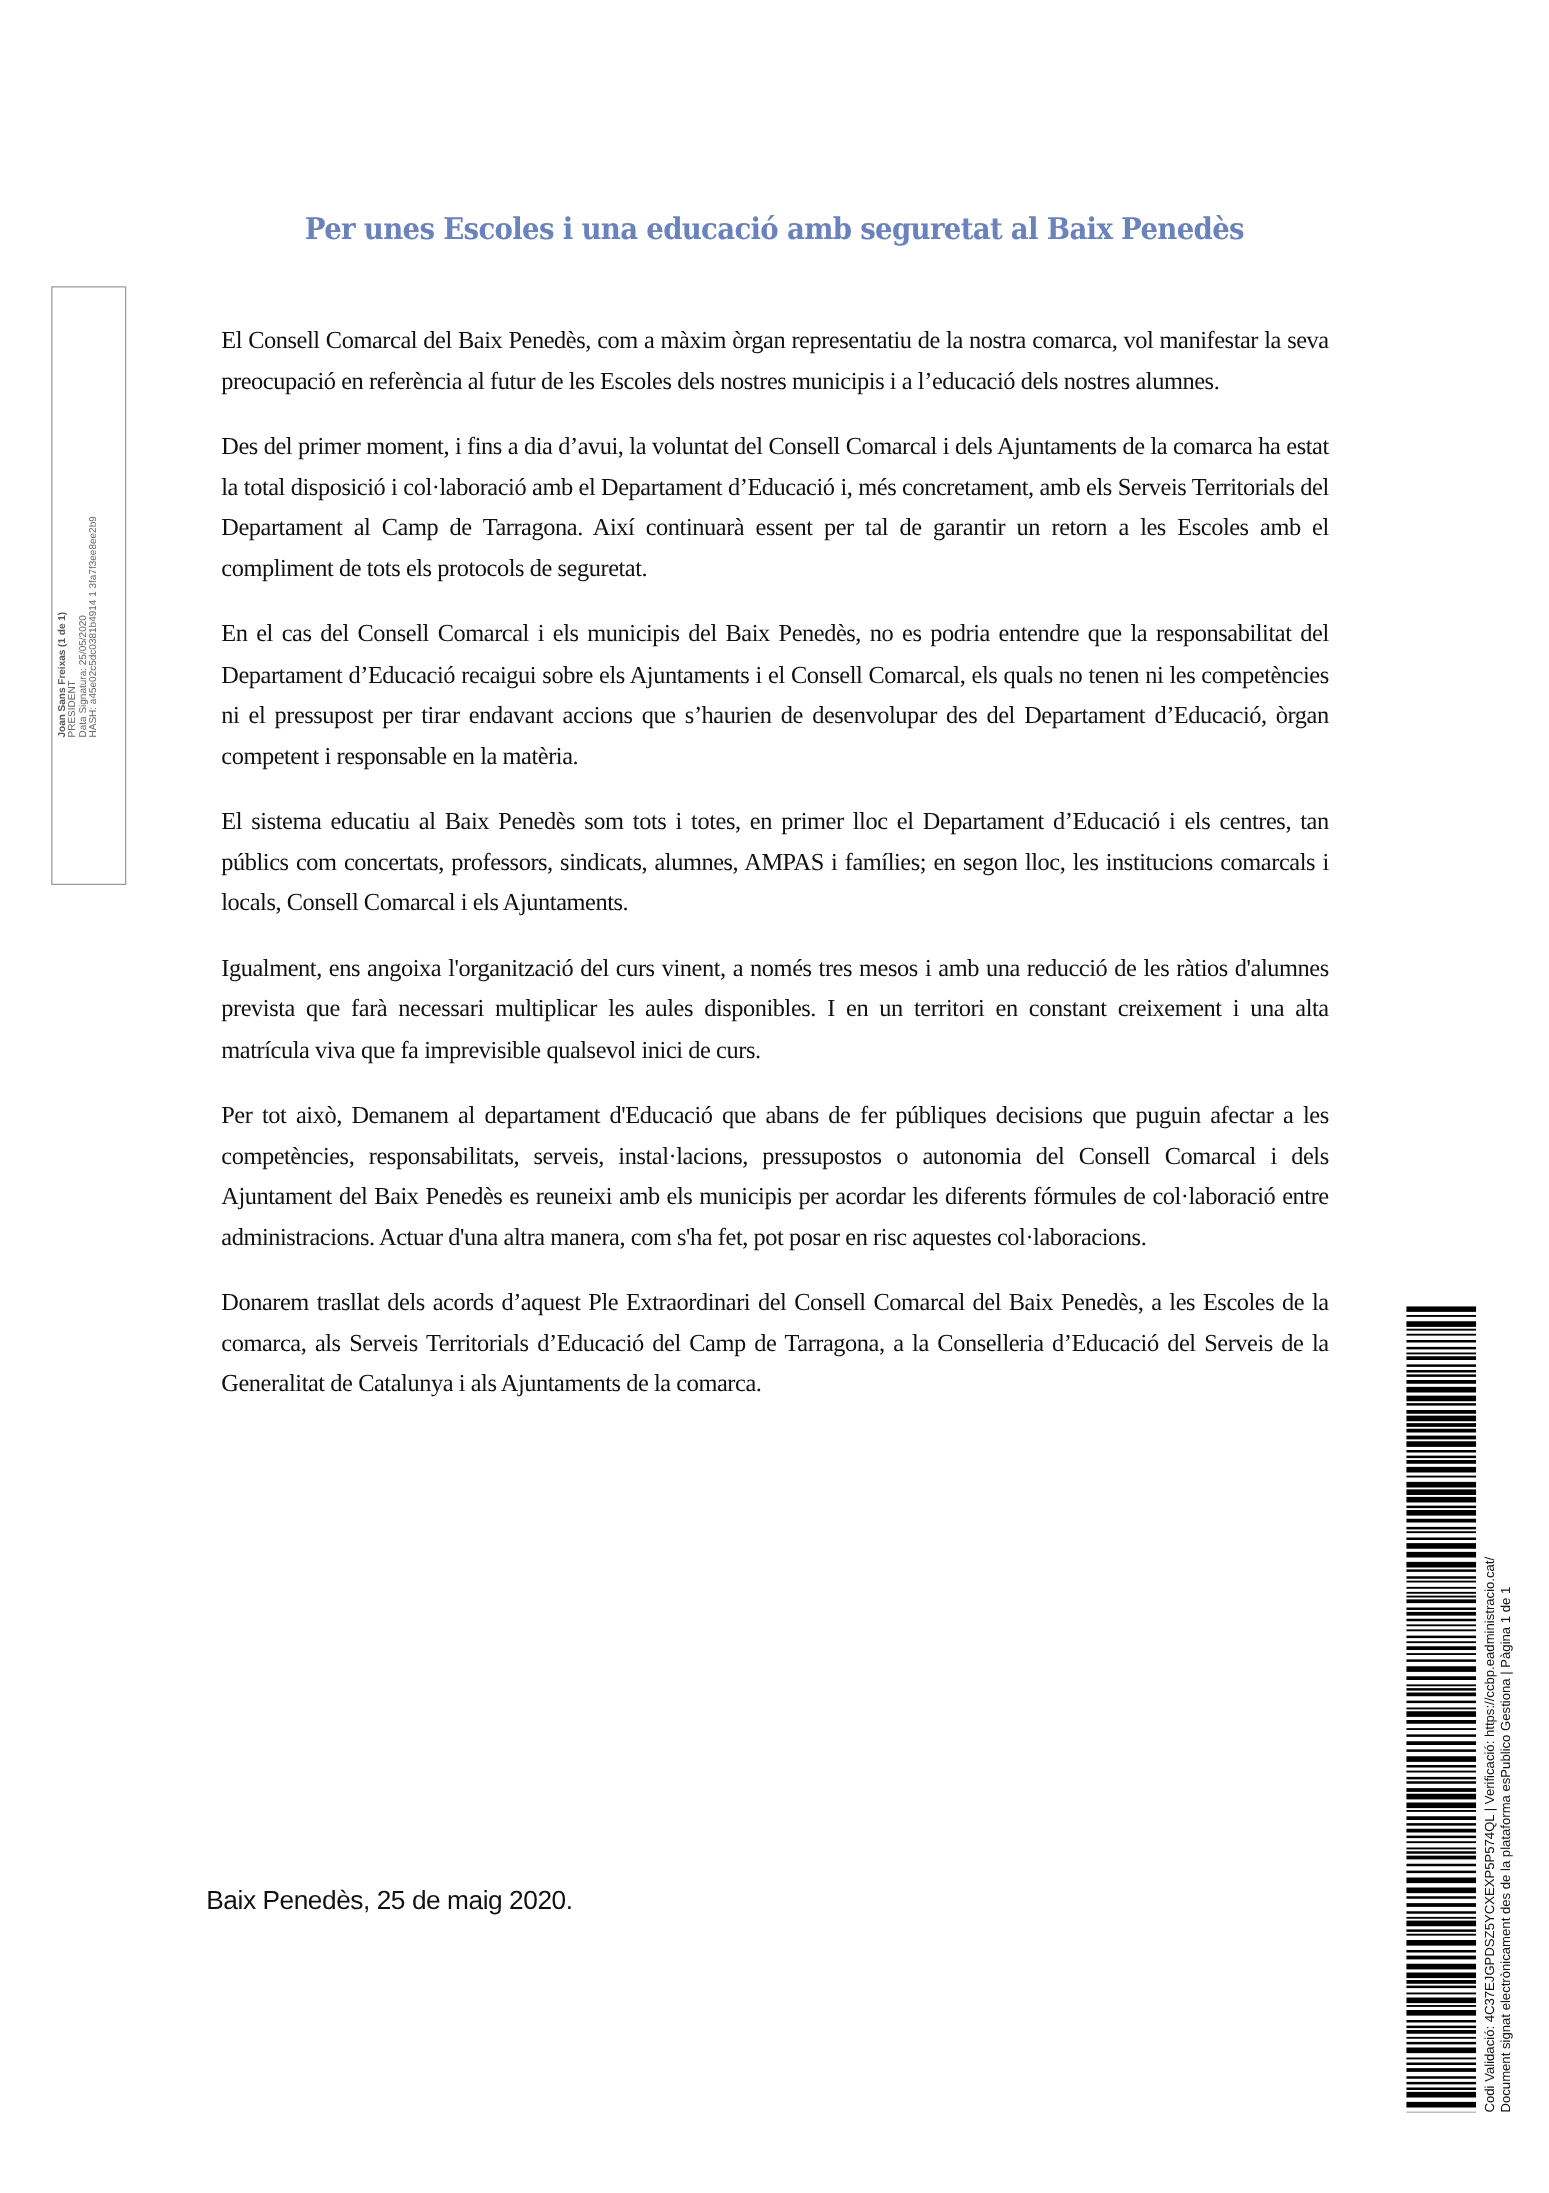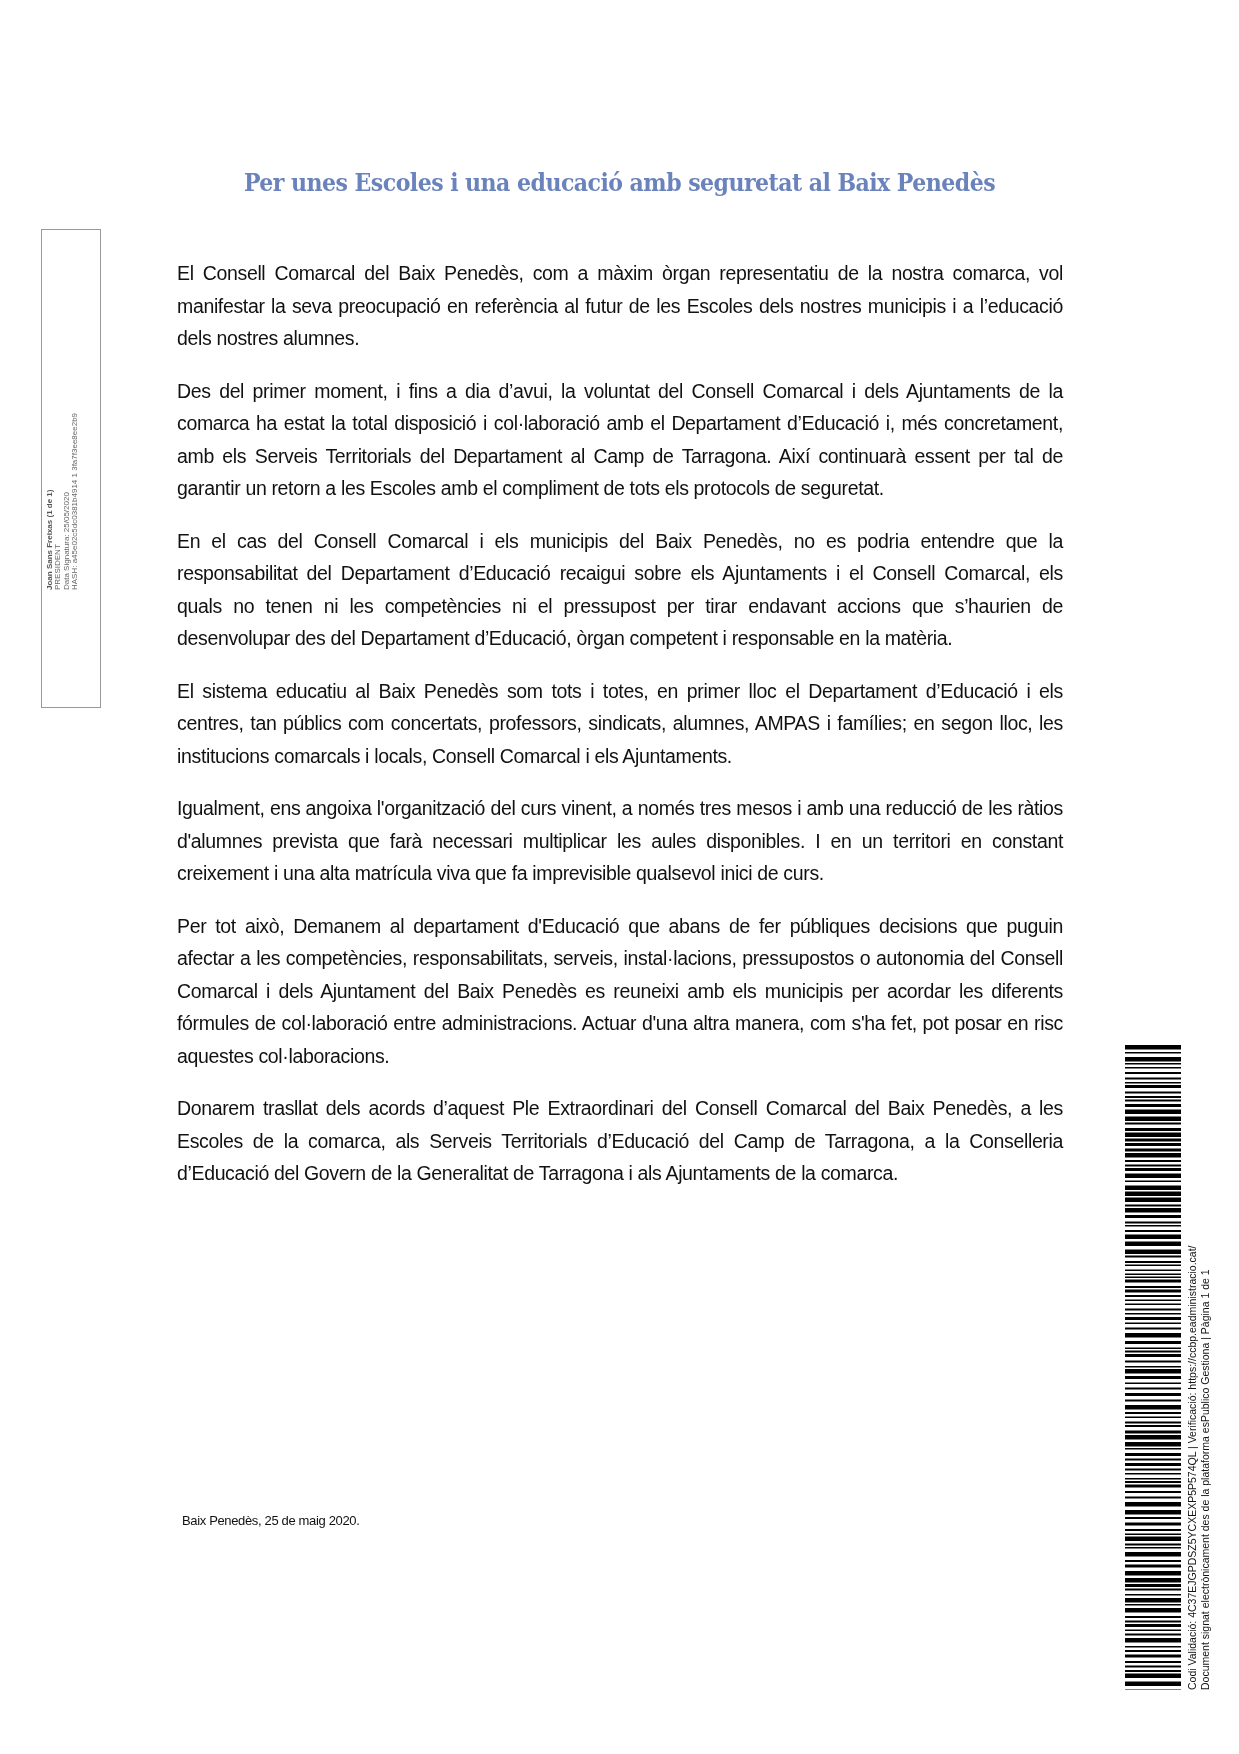--- a/index.html
+++ b/index.html
@@ -8,23 +8,23 @@
   .title {
     position: absolute; left: 0; width: 1239px; top: 168px; text-align: center;
     font-family: "DejaVu Serif", serif; font-weight: bold; font-size: 24px;
     color: #6a83bd; letter-spacing: -0.6px; transform: scaleX(0.92); transform-origin: 50% 50%;
   }
   .body-text {
     position: absolute; left: 177px; top: 257px; width: 886px;
     font-family: "Liberation Sans", sans-serif; font-size: 19.5px; line-height: 32.5px;
     color: #111; text-align: justify;
   }
-  .body-text p { margin: 0 0 20px 0; letter-spacing: -0.35px; }
-  .date { position: absolute; left: 182px; top: 1505px; font-family: "Liberation Sans", sans-serif;
-    font-size: 13px; line-height: 32px; color: #111; letter-spacing: -0.35px; }
+  .body-text p { margin: 0 0 20px 0; letter-spacing: -0.35px; font-family: Liberation Serif, serif; }
+  .date { position: absolute; left: 165px; top: 1505px; font-family: "Liberation Sans", sans-serif;
+    font-size: 21px; line-height: 32px; color: #111; letter-spacing: -0.35px; }
   .sig-box {
     position: absolute; left: 41px; top: 229px; width: 60px; height: 479px;
     border: 1.5px solid #999; box-sizing: border-box; background: #fff;
   }
   .sig-text {
     position: absolute; left: 46px; top: 590px; transform-origin: 0 0; transform: rotate(-90deg);
     font-family: "Liberation Sans", sans-serif; font-size: 8px; line-height: 8.3px; color: #666;
     white-space: nowrap;
   }
   .sig-text div { white-space: nowrap; }
@@ -51,21 +51,21 @@
     <div>HASH: a45e02c5dc0381b4914 1 3fa7f3ee8ee2b9</div>
   </div>
 
   <div class="body-text">
     <p>El Consell Comarcal del Baix Penedès, com a màxim òrgan representatiu de la nostra comarca, vol manifestar la seva preocupació en referència al futur de les Escoles dels nostres municipis i a l’educació dels nostres alumnes.</p>
     <p>Des del primer moment, i fins a dia d’avui, la voluntat del Consell Comarcal i dels Ajuntaments de la comarca ha estat la total disposició i col·laboració amb el Departament d’Educació i, més concretament, amb els Serveis Territorials del Departament al Camp de Tarragona. Així continuarà essent per tal de garantir un retorn a les Escoles amb el compliment de tots els protocols de seguretat.</p>
     <p>En el cas del Consell Comarcal i els municipis del Baix Penedès, no es podria entendre que la responsabilitat del Departament d’Educació recaigui sobre els Ajuntaments i el Consell Comarcal, els quals no tenen ni les competències ni el pressupost per tirar endavant accions que s’haurien de desenvolupar des del Departament d’Educació, òrgan competent i responsable en la matèria.</p>
     <p>El sistema educatiu al Baix Penedès som tots i totes, en primer lloc el Departament d’Educació i els centres, tan públics com concertats, professors, sindicats, alumnes, AMPAS i famílies; en segon lloc, les institucions comarcals i locals, Consell Comarcal i els Ajuntaments.</p>
     <p>Igualment, ens angoixa l'organització del curs vinent, a només tres mesos i amb una reducció de les ràtios d'alumnes prevista que farà necessari multiplicar les aules disponibles. I en un territori en constant creixement i una alta matrícula viva que fa imprevisible qualsevol inici de curs.</p>
     <p>Per tot això, Demanem al departament d'Educació que abans de fer públiques decisions que puguin afectar a les competències, responsabilitats, serveis, instal·lacions, pressupostos o autonomia del Consell Comarcal i dels Ajuntament del Baix Penedès es reuneixi amb els municipis per acordar les diferents fórmules de col·laboració entre administracions. Actuar d'una altra manera, com s'ha fet, pot posar en risc aquestes col·laboracions.</p>
-    <p>Donarem trasllat dels acords d’aquest Ple Extraordinari del Consell Comarcal del Baix Penedès, a les Escoles de la comarca, als Serveis Territorials d’Educació del Camp de Tarragona, a la Conselleria d’Educació del Govern de la Generalitat de Tarragona i als Ajuntaments de la comarca.</p>
+    <p>Donarem trasllat dels acords d’aquest Ple Extraordinari del Consell Comarcal del Baix Penedès, a les Escoles de la comarca, als Serveis Territorials d’Educació del Camp de Tarragona, a la Conselleria d’Educació del Serveis de la Generalitat de Catalunya i als Ajuntaments de la comarca.</p>
   </div>
 
   <div class="date">Baix Penedès, 25 de maig 2020.</div>
 
   <svg class="barcode" id="barcode" viewBox="0 0 56 645" preserveAspectRatio="none">
       <rect x="0" y="0" width="56" height="4.5" fill="#000"></rect>
       <rect x="0" y="7" width="56" height="1.5" fill="#000"></rect>
       <rect x="0" y="12" width="56" height="4.5" fill="#000"></rect>
       <rect x="0" y="18" width="56" height="1.5" fill="#000"></rect>
       <rect x="0" y="22" width="56" height="1.5" fill="#000"></rect>

